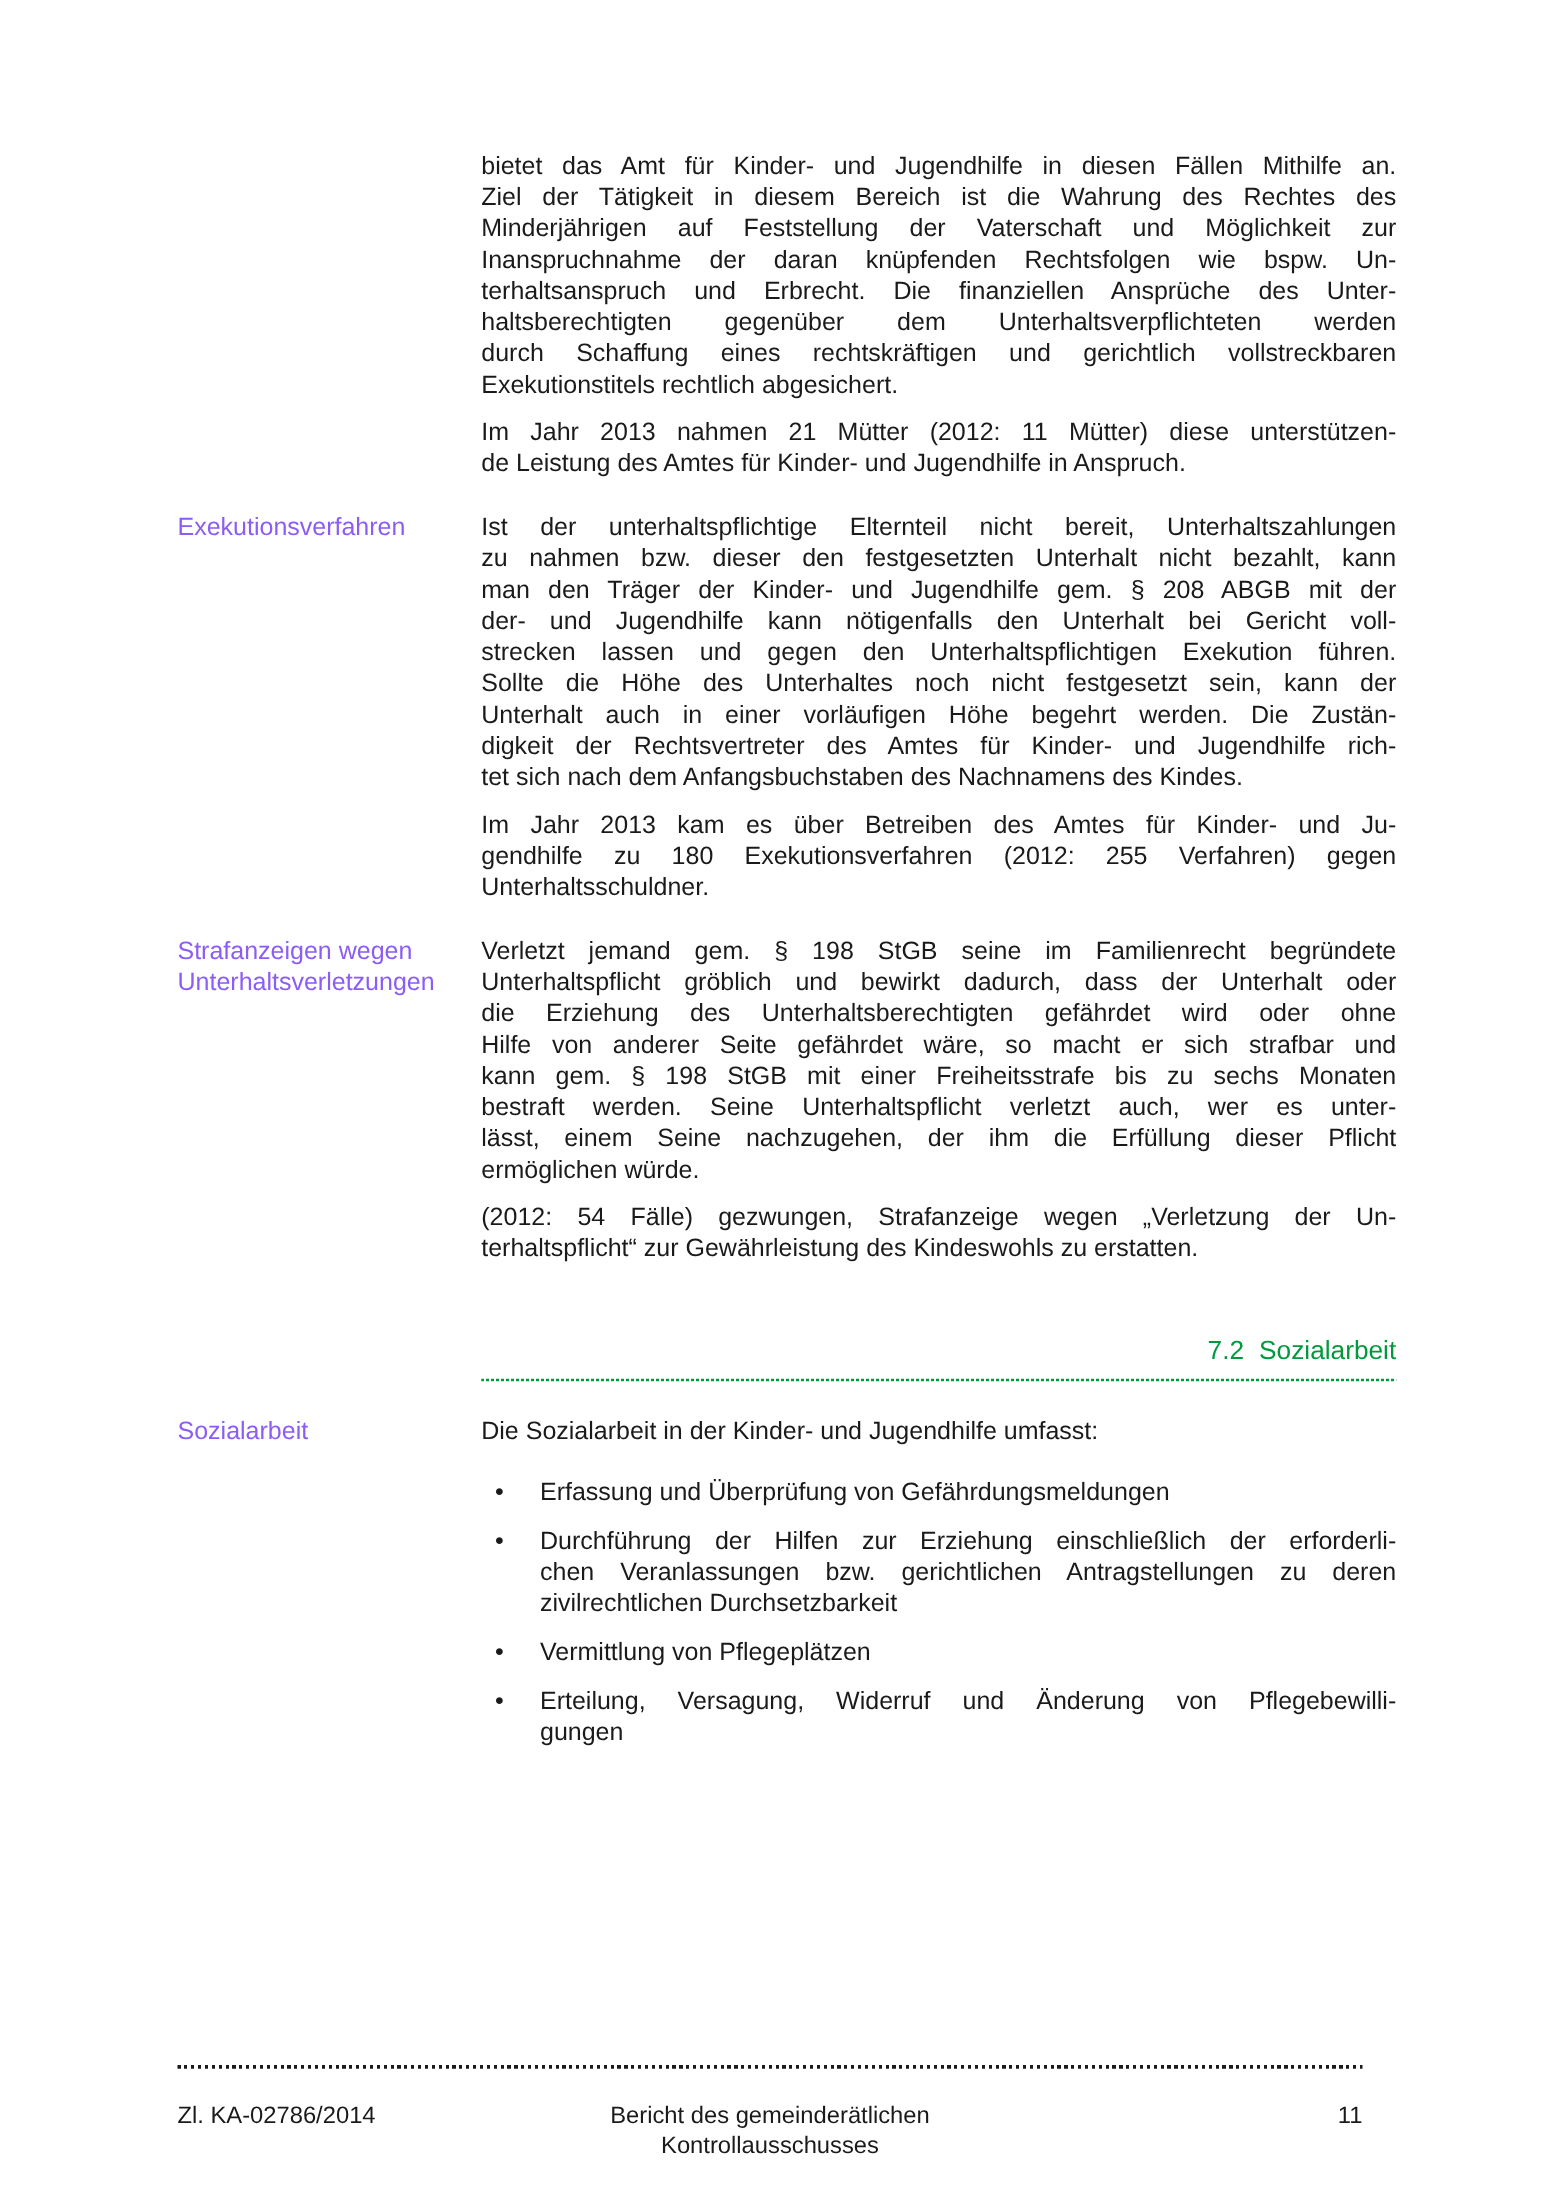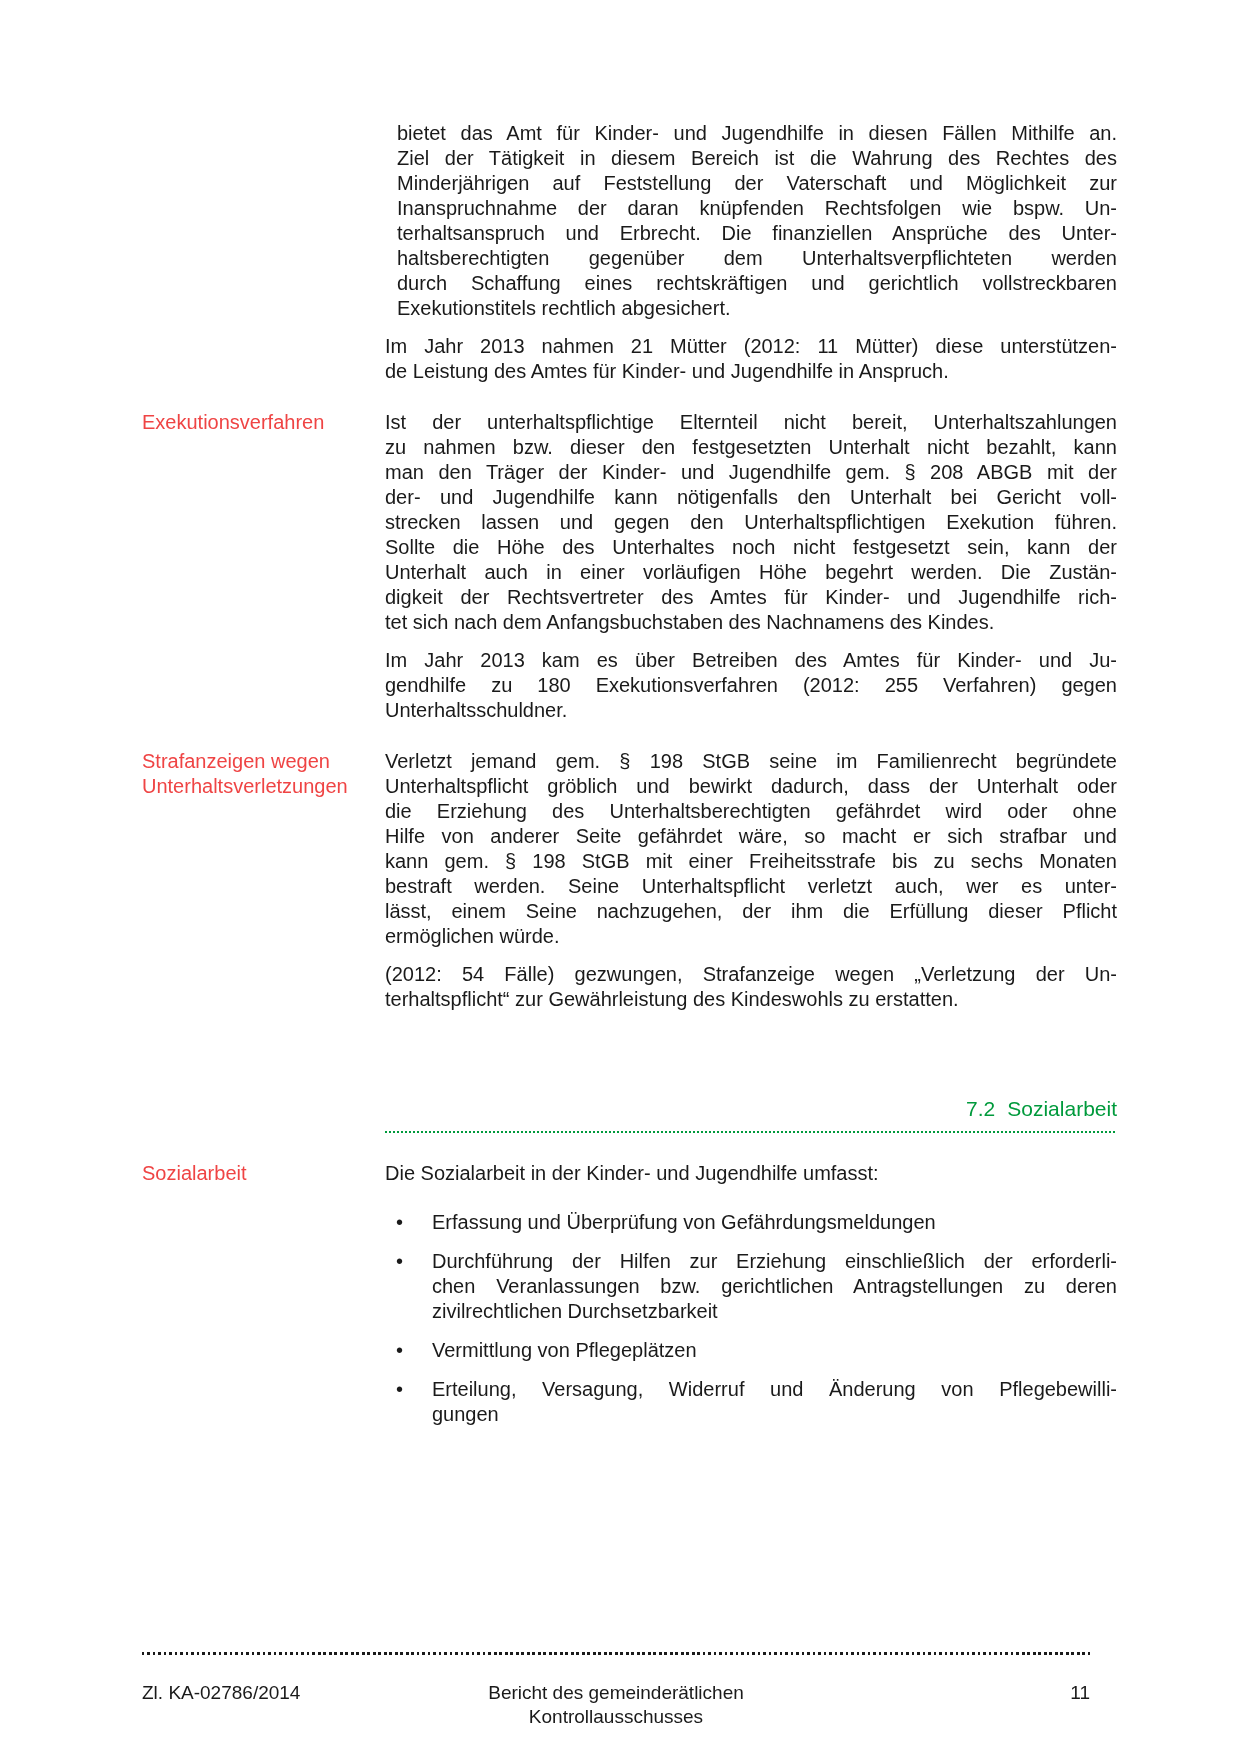--- a/index.html
+++ b/index.html
@@ -19,30 +19,30 @@
   .content {
     position: absolute;
     left: 142px;
     top: 121px;
     width: 975px;
   }
   .row {
     display: flex;
     margin-top: 13px;
   }
-  .row.first { margin-top: 0; gap: 12px; }
+  .row.first { margin-top: 0; }
   .row.labeled { margin-top: 26px; }
-  .row.heading-row { margin-top: 84px; }
+  .row.heading-row { margin-top: 56px; }
   .row.intro-row { margin-top: 28px; }
   .row.bullets-row { margin-top: 24px; }
 
   .label-col {
     flex: 0 0 243px;
     width: 243px;
-    color: #ef4444;
+    color: #8b5cf6;
     font-size: 20px;
     line-height: 25px;
     white-space: pre-line;
   }
   .body-col {
     flex: 1;
     min-width: 0;
     font-size: 20px;
     line-height: 25px;
   }

